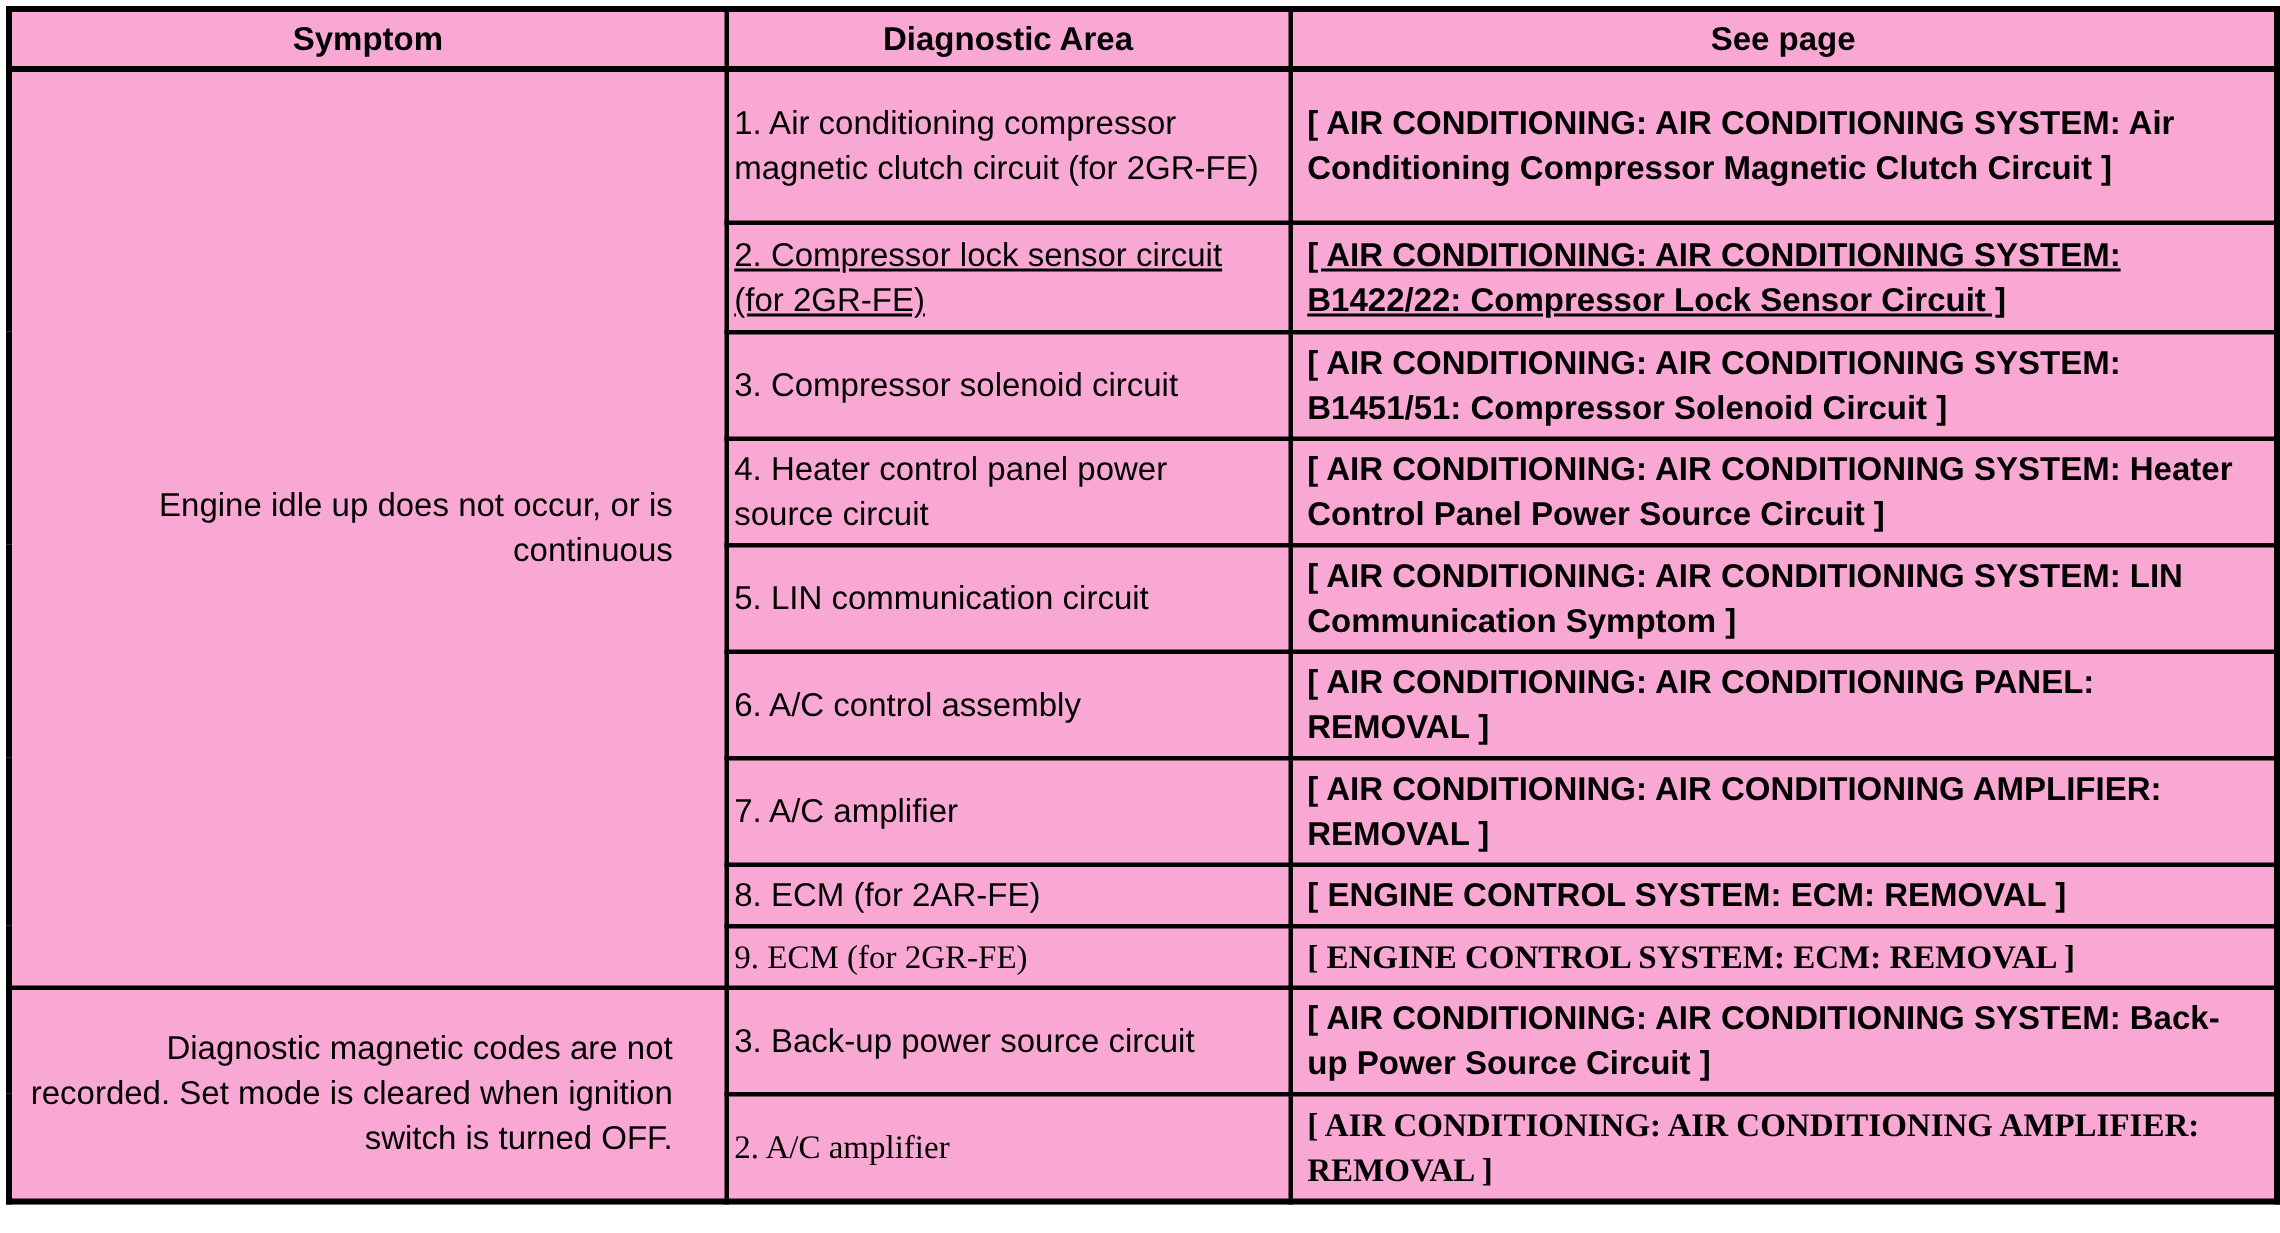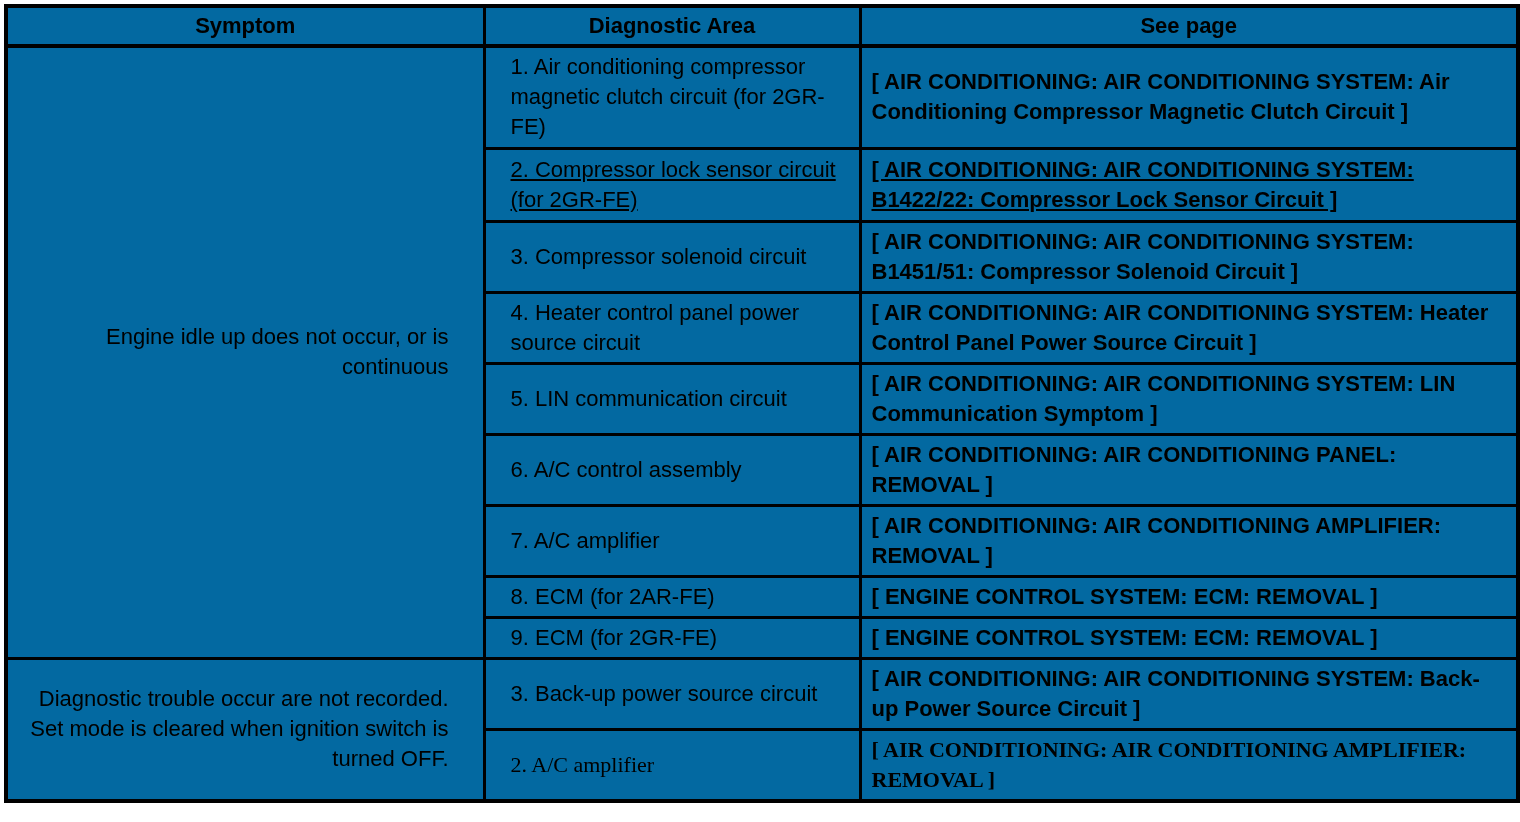--- a/index.html
+++ b/index.html
@@ -10,53 +10,53 @@
     height: 822px;
     font-family: "Liberation Sans", sans-serif;
     color: #000000;
   }
   table.symptom-table {
     border-collapse: collapse;
     table-layout: fixed;
     width: 1512px;
     margin: 4px;
     border: 4px solid #000000;
-    background: #0369a1;
+    background: #f9a8d4;
   }
   col.c-symptom { width: 478px; }
   col.c-area    { width: 376px; }
   col.c-page    { width: 658px; }
 
   th, td {
     border: 3px solid #000000;
     vertical-align: middle;
     font-size: 22px;
     line-height: 30px;
     overflow: hidden;
   }
   thead tr { height: 40px; }
   th {
     border-bottom: 4px solid #000000;
     font-weight: bold;
     text-align: center;
     padding: 2px 4px;
   }
   td.symptom { padding: 4px 34px 4px 10px; font-weight: normal; text-align: right; }
-  td.area    { padding: 4px 18px 4px 25px;  font-weight: normal; text-align: left; }
+  td.area    { padding: 4px 18px 4px 4px;  font-weight: normal; text-align: left; }
   td.page    { padding: 4px 14px 4px 10px; font-weight: bold;   text-align: left; margin-left: 36px; }
 
   tbody tr:nth-child(1)  { height: 102px; }
   tbody tr:nth-child(2)  { height: 73px; text-decoration: underline; }
   tbody tr:nth-child(3)  { height: 69px; }
   tbody tr:nth-child(4)  { height: 69px; }
   tbody tr:nth-child(5)  { height: 68px; }
   tbody tr:nth-child(6)  { height: 67px; }
   tbody tr:nth-child(7)  { height: 69px; }
   tbody tr:nth-child(8)  { height: 39px; }
-  tbody tr:nth-child(9)  { height: 38px; }
+  tbody tr:nth-child(9)  { height: 38px; font-family: Liberation Serif, serif; }
   tbody tr:nth-child(10) { height: 69px; }
   tbody tr:nth-child(11) { height: 70px; font-family: Liberation Serif, serif; }
 </style>
 </head>
 <body>
 
 <table class="symptom-table">
   <colgroup>
     <col class="c-symptom">
     <col class="c-area">
@@ -101,21 +101,21 @@
     </tr>
     <tr>
       <td class="area">8. ECM (for 2AR-FE)</td>
       <td class="page">[ ENGINE CONTROL SYSTEM: ECM: REMOVAL ]</td>
     </tr>
     <tr>
       <td class="area">9. ECM (for 2GR-FE)</td>
       <td class="page">[ ENGINE CONTROL SYSTEM: ECM: REMOVAL ]</td>
     </tr>
     <tr>
-      <td class="symptom" rowspan="2">Diagnostic trouble occur are not recorded. Set mode is cleared when ignition switch is turned OFF.</td>
+      <td class="symptom" rowspan="2">Diagnostic magnetic codes are not recorded. Set mode is cleared when ignition switch is turned OFF.</td>
       <td class="area">3. Back-up power source circuit</td>
       <td class="page">[ AIR CONDITIONING: AIR CONDITIONING SYSTEM: Back-up Power Source Circuit ]</td>
     </tr>
     <tr>
       <td class="area">2. A/C amplifier</td>
       <td class="page">[ AIR CONDITIONING: AIR CONDITIONING AMPLIFIER: REMOVAL ]</td>
     </tr>
   </tbody>
 </table>
 

